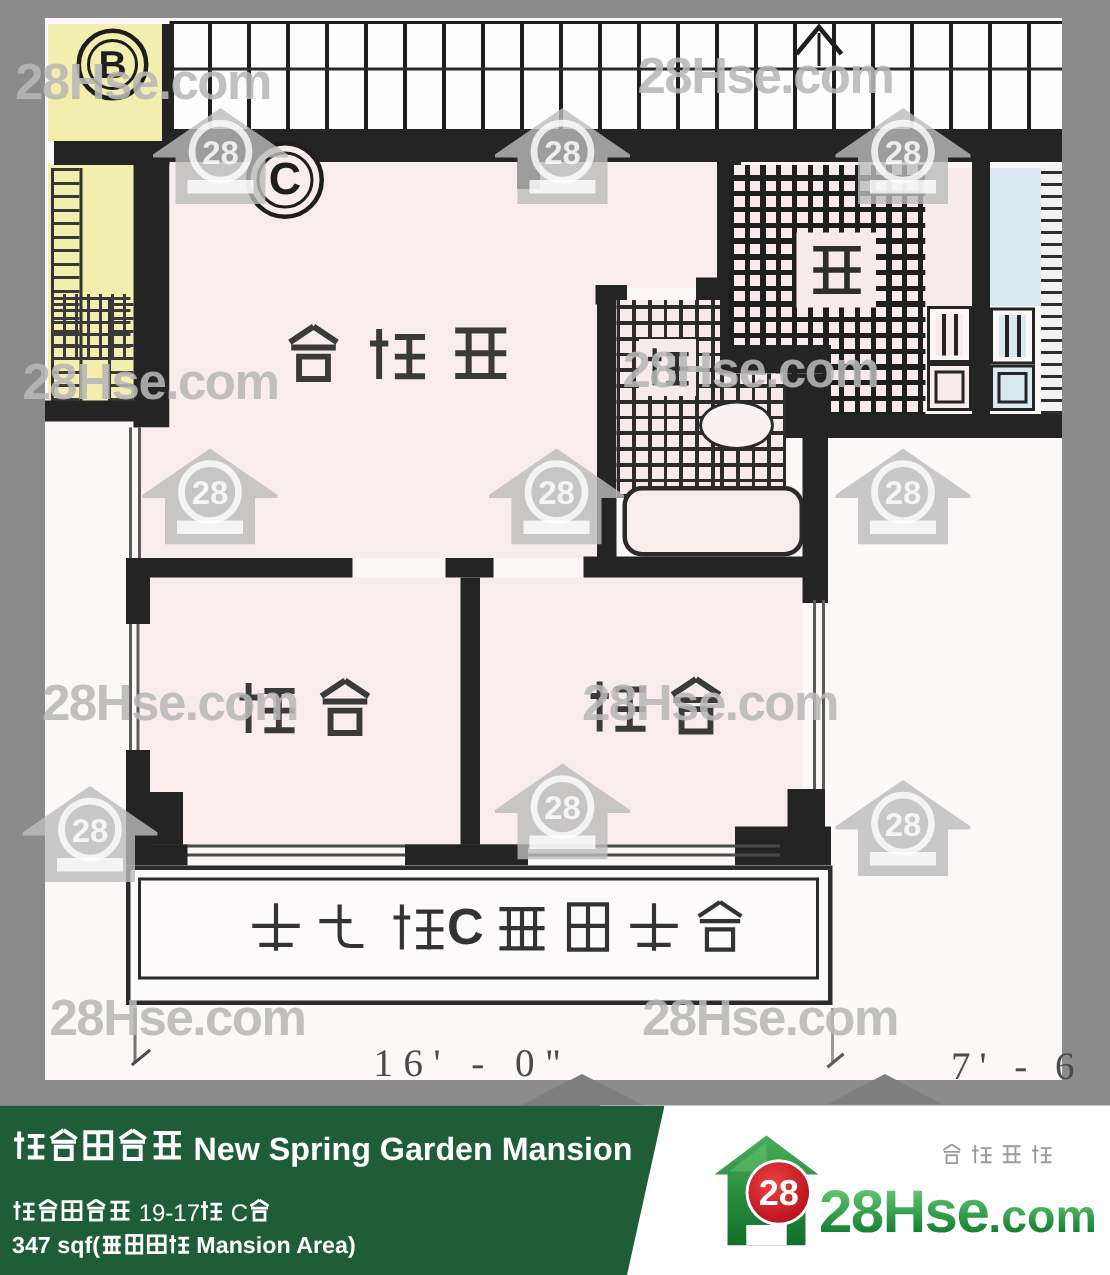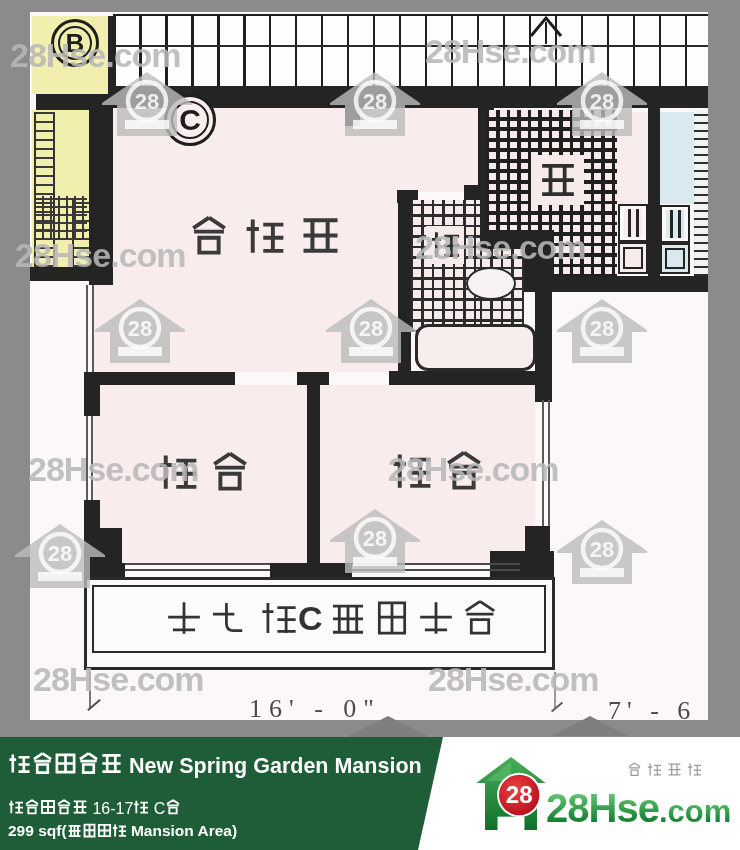--- a/index.html
+++ b/index.html
@@ -222,21 +222,21 @@
         <use href="#g7" stroke="currentColor" stroke-width="7"></use>
       </svg><span style="position:static;display:inline-block;width:6px"></span><svg class="cj" width="38" height="38" viewBox="0 0 96 96" style="color:#333">
         <use href="#g5" stroke="currentColor" stroke-width="7"></use>
       </svg><span style="position:static;display:inline-block;width:6px"></span><svg class="cj" width="38" height="38" viewBox="0 0 96 96" style="color:#333">
         <use href="#g3" stroke="currentColor" stroke-width="7"></use>
       </svg>
 </div>
 
 <div style="left:249px;top:694px;font-family:'Liberation Serif',serif;font-size:26px;color:#4a4a4a;letter-spacing:7px">16' - 0"</div>
 
-<div style="left:608px;top:696px;font-family:'Liberation Serif',serif;font-size:26px;color:#4a4a4a;letter-spacing:6px">7' - 6</div>
+<div style="left:634px;top:696px;font-family:'Liberation Serif',serif;font-size:26px;color:#4a4a4a;letter-spacing:6px">7' - 6</div>
 
 <div style="left:89px;top:672px;width:1.5px;height:36px;background:#777"></div>
 
 <div style="left:554px;top:672px;width:1.5px;height:36px;background:#999"></div>
 
 <div style="left:86px;top:704px;width:16px;height:2px;background:#4a4a4a;transform:rotate(-40deg)"></div>
 
 <div style="left:550px;top:706px;width:14px;height:2px;background:#5a5a5a;transform:rotate(-40deg)"></div>
 
 <div class="wm" style="left:10px;top:36px;font-size:34px">28Hse.com</div>
@@ -312,29 +312,29 @@
 <svg class="cj" width="16" height="16" viewBox="0 0 96 96" style="color:#fff">
         <use href="#g4" stroke="currentColor" stroke-width="11"></use>
       </svg><svg class="cj" width="16" height="16" viewBox="0 0 96 96" style="color:#fff">
         <use href="#g3" stroke="currentColor" stroke-width="11"></use>
       </svg><svg class="cj" width="16" height="16" viewBox="0 0 96 96" style="color:#fff">
         <use href="#g2" stroke="currentColor" stroke-width="11"></use>
       </svg><svg class="cj" width="16" height="16" viewBox="0 0 96 96" style="color:#fff">
         <use href="#g3" stroke="currentColor" stroke-width="11"></use>
       </svg><svg class="cj" width="16" height="16" viewBox="0 0 96 96" style="color:#fff">
         <use href="#g1" stroke="currentColor" stroke-width="11"></use>
-      </svg><span style="position:static;font:16px 'Liberation Sans';vertical-align:1px"> 16-17</span><svg class="cj" width="16" height="16" viewBox="0 0 96 96" style="color:#fff">
+      </svg><span style="position:static;font:16px 'Liberation Sans';vertical-align:1px"> 19-17</span><svg class="cj" width="16" height="16" viewBox="0 0 96 96" style="color:#fff">
         <use href="#g4" stroke="currentColor" stroke-width="11"></use>
       </svg><span style="position:static;font:16px 'Liberation Sans';vertical-align:1px"> C</span><svg class="cj" width="16" height="16" viewBox="0 0 96 96" style="color:#fff">
         <use href="#g3" stroke="currentColor" stroke-width="11"></use>
       </svg>
 </div>
 
 <div style="left:8px;top:822px;white-space:nowrap;color:#fff">
-<span style="position:static;font:bold 15.5px 'Liberation Sans';vertical-align:2px">299 sqf(</span><svg class="cj" width="15" height="15" viewBox="0 0 96 96" style="color:#fff">
+<span style="position:static;font:bold 15.5px 'Liberation Sans';vertical-align:2px">347 sqf(</span><svg class="cj" width="15" height="15" viewBox="0 0 96 96" style="color:#fff">
         <use href="#g8" stroke="currentColor" stroke-width="12"></use>
       </svg><svg class="cj" width="15" height="15" viewBox="0 0 96 96" style="color:#fff">
         <use href="#g7" stroke="currentColor" stroke-width="12"></use>
       </svg><svg class="cj" width="15" height="15" viewBox="0 0 96 96" style="color:#fff">
         <use href="#g2" stroke="currentColor" stroke-width="12"></use>
       </svg><svg class="cj" width="15" height="15" viewBox="0 0 96 96" style="color:#fff">
         <use href="#g4" stroke="currentColor" stroke-width="12"></use>
       </svg><span style="position:static;font:bold 15.5px 'Liberation Sans';vertical-align:2px"> Mansion Area)</span>
 </div>
 

